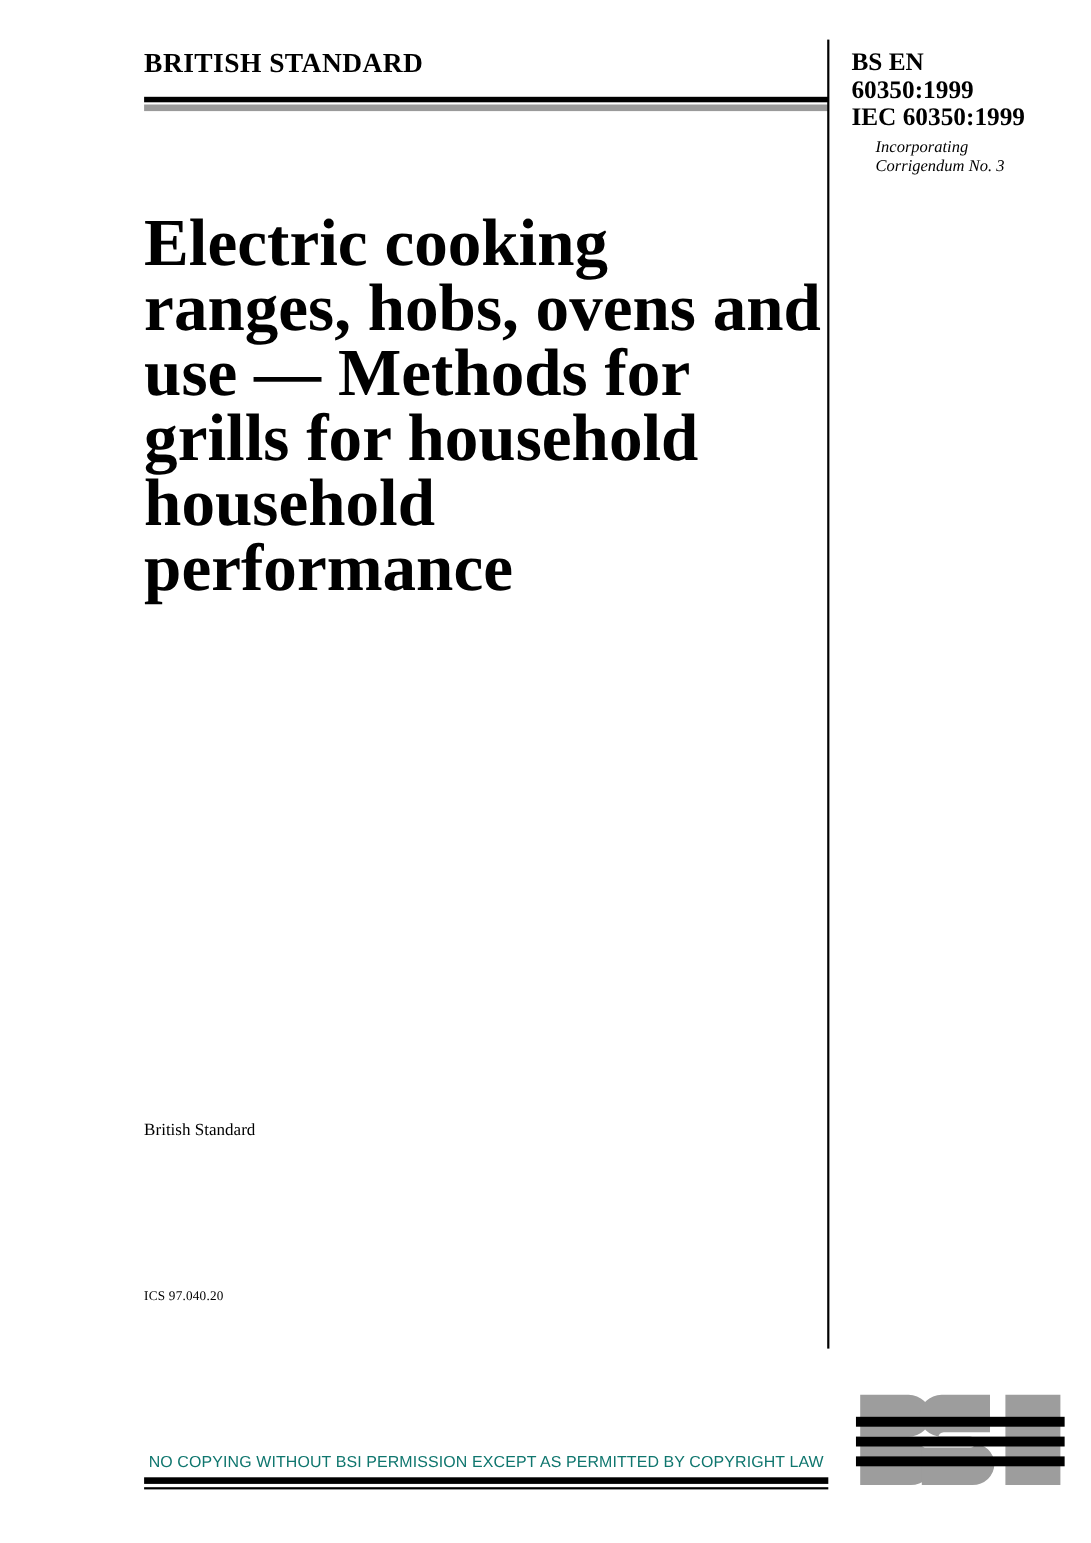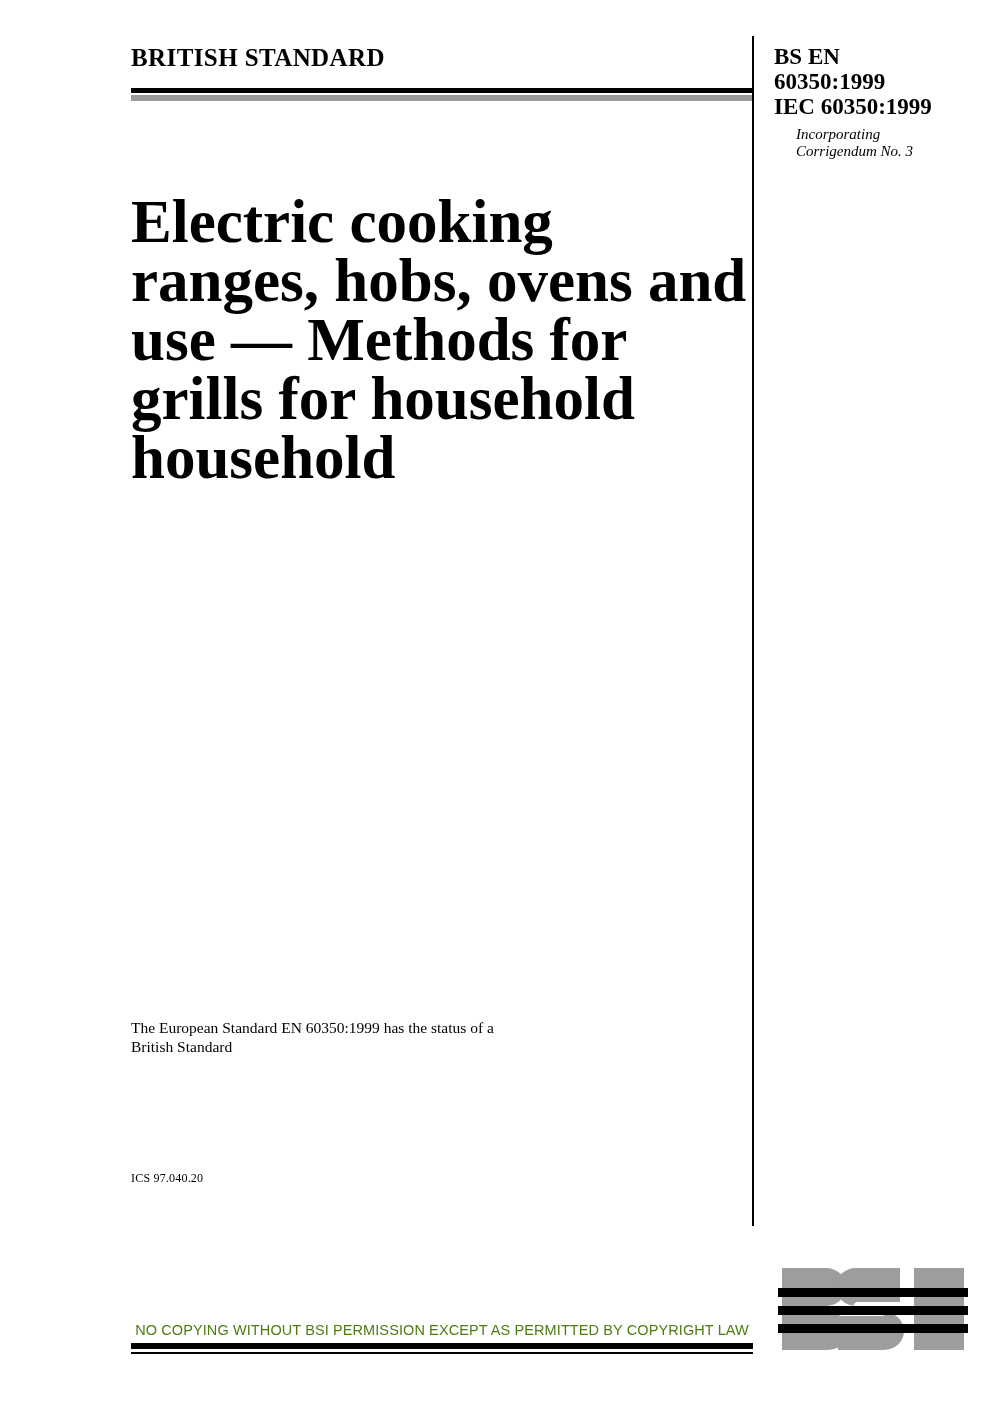--- a/index.html
+++ b/index.html
@@ -131,21 +131,21 @@
   
   .footer-text {
     position: absolute;
     left: 131px;
     top: 1322px;
     width: 622px;
     text-align: center;
     font-family: "Liberation Sans", sans-serif;
     font-size: 14.5px;
     letter-spacing: 0.1px;
-    color: #4d7c0f;
+    color: #0f766e;
   }
   .footer-rule-thick {
     position: absolute;
     left: 131px;
     top: 1343px;
     width: 622px;
     height: 6px;
     background: #000;
   }
   .footer-rule-thin {
@@ -189,24 +189,24 @@
     <span class="line">Incorporating</span>
     <span class="line">Corrigendum No. 3</span>
   </div>
 
   <div class="title">
     <span class="line">Electric cooking</span>
     <span class="line">ranges, hobs, ovens and</span>
     <span class="line">use — Methods for</span>
     <span class="line">grills for household</span>
     <span class="line">household</span>
+    <span class="line">performance</span>
   </div>
 
   <div class="status-note">
-    <span class="line">The European Standard EN 60350:1999 has the status of a</span>
     <span class="line">British Standard</span>
   </div>
 
   <div class="ics">ICS 97.040.20</div>
 
   <div class="bsi-logo">
     <svg viewBox="0 0 190 88" xmlns="http://www.w3.org/2000/svg" aria-label="BSI">
       <g fill="#9d9d9d">
 
         <path d="M4 6 h44 a20 19 0 0 1 0 38 h-44 z M4 50 h46 a20 19 0 0 1 0 38 h-46 z

